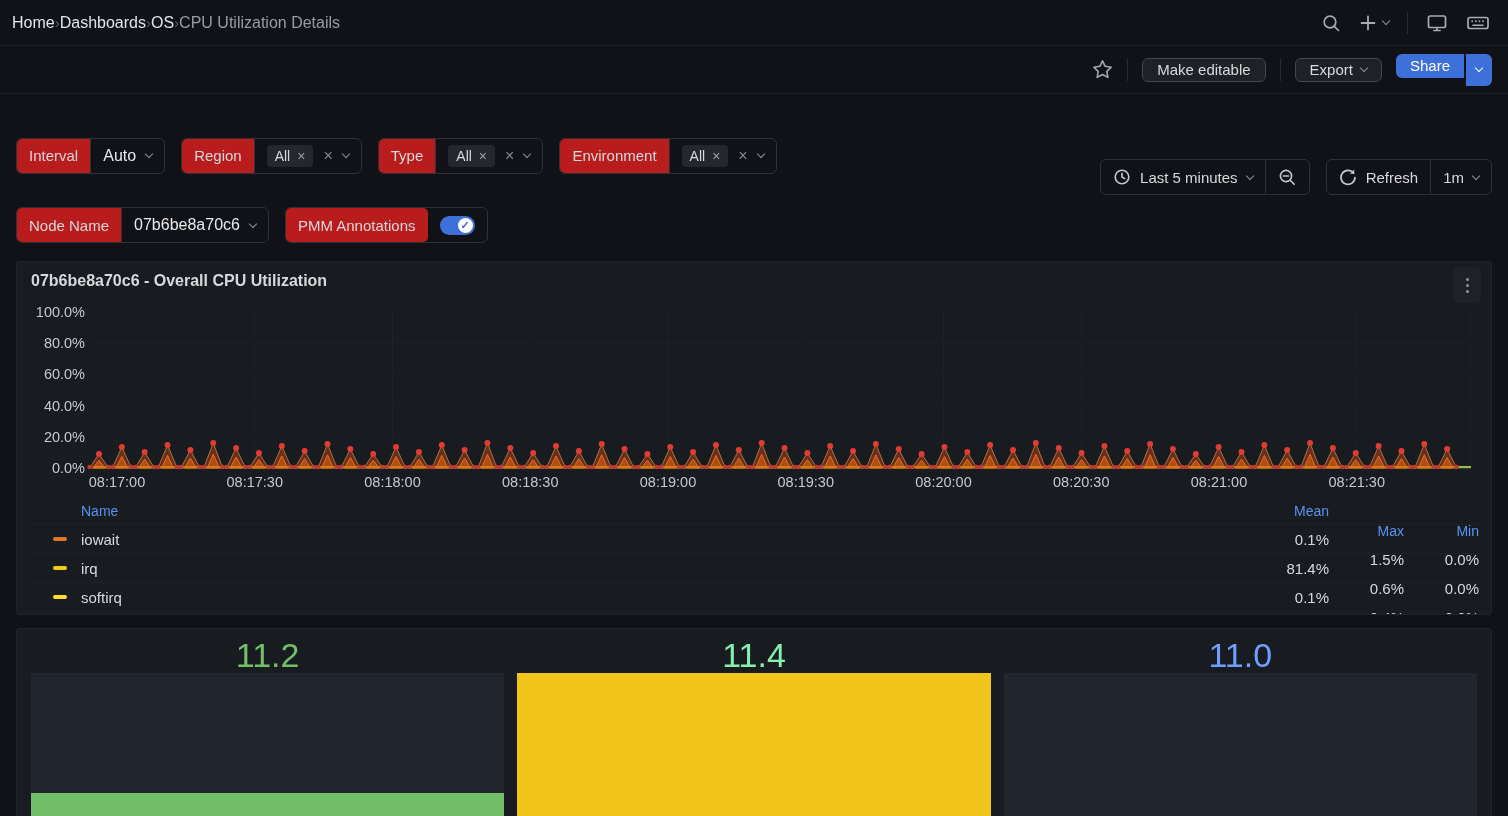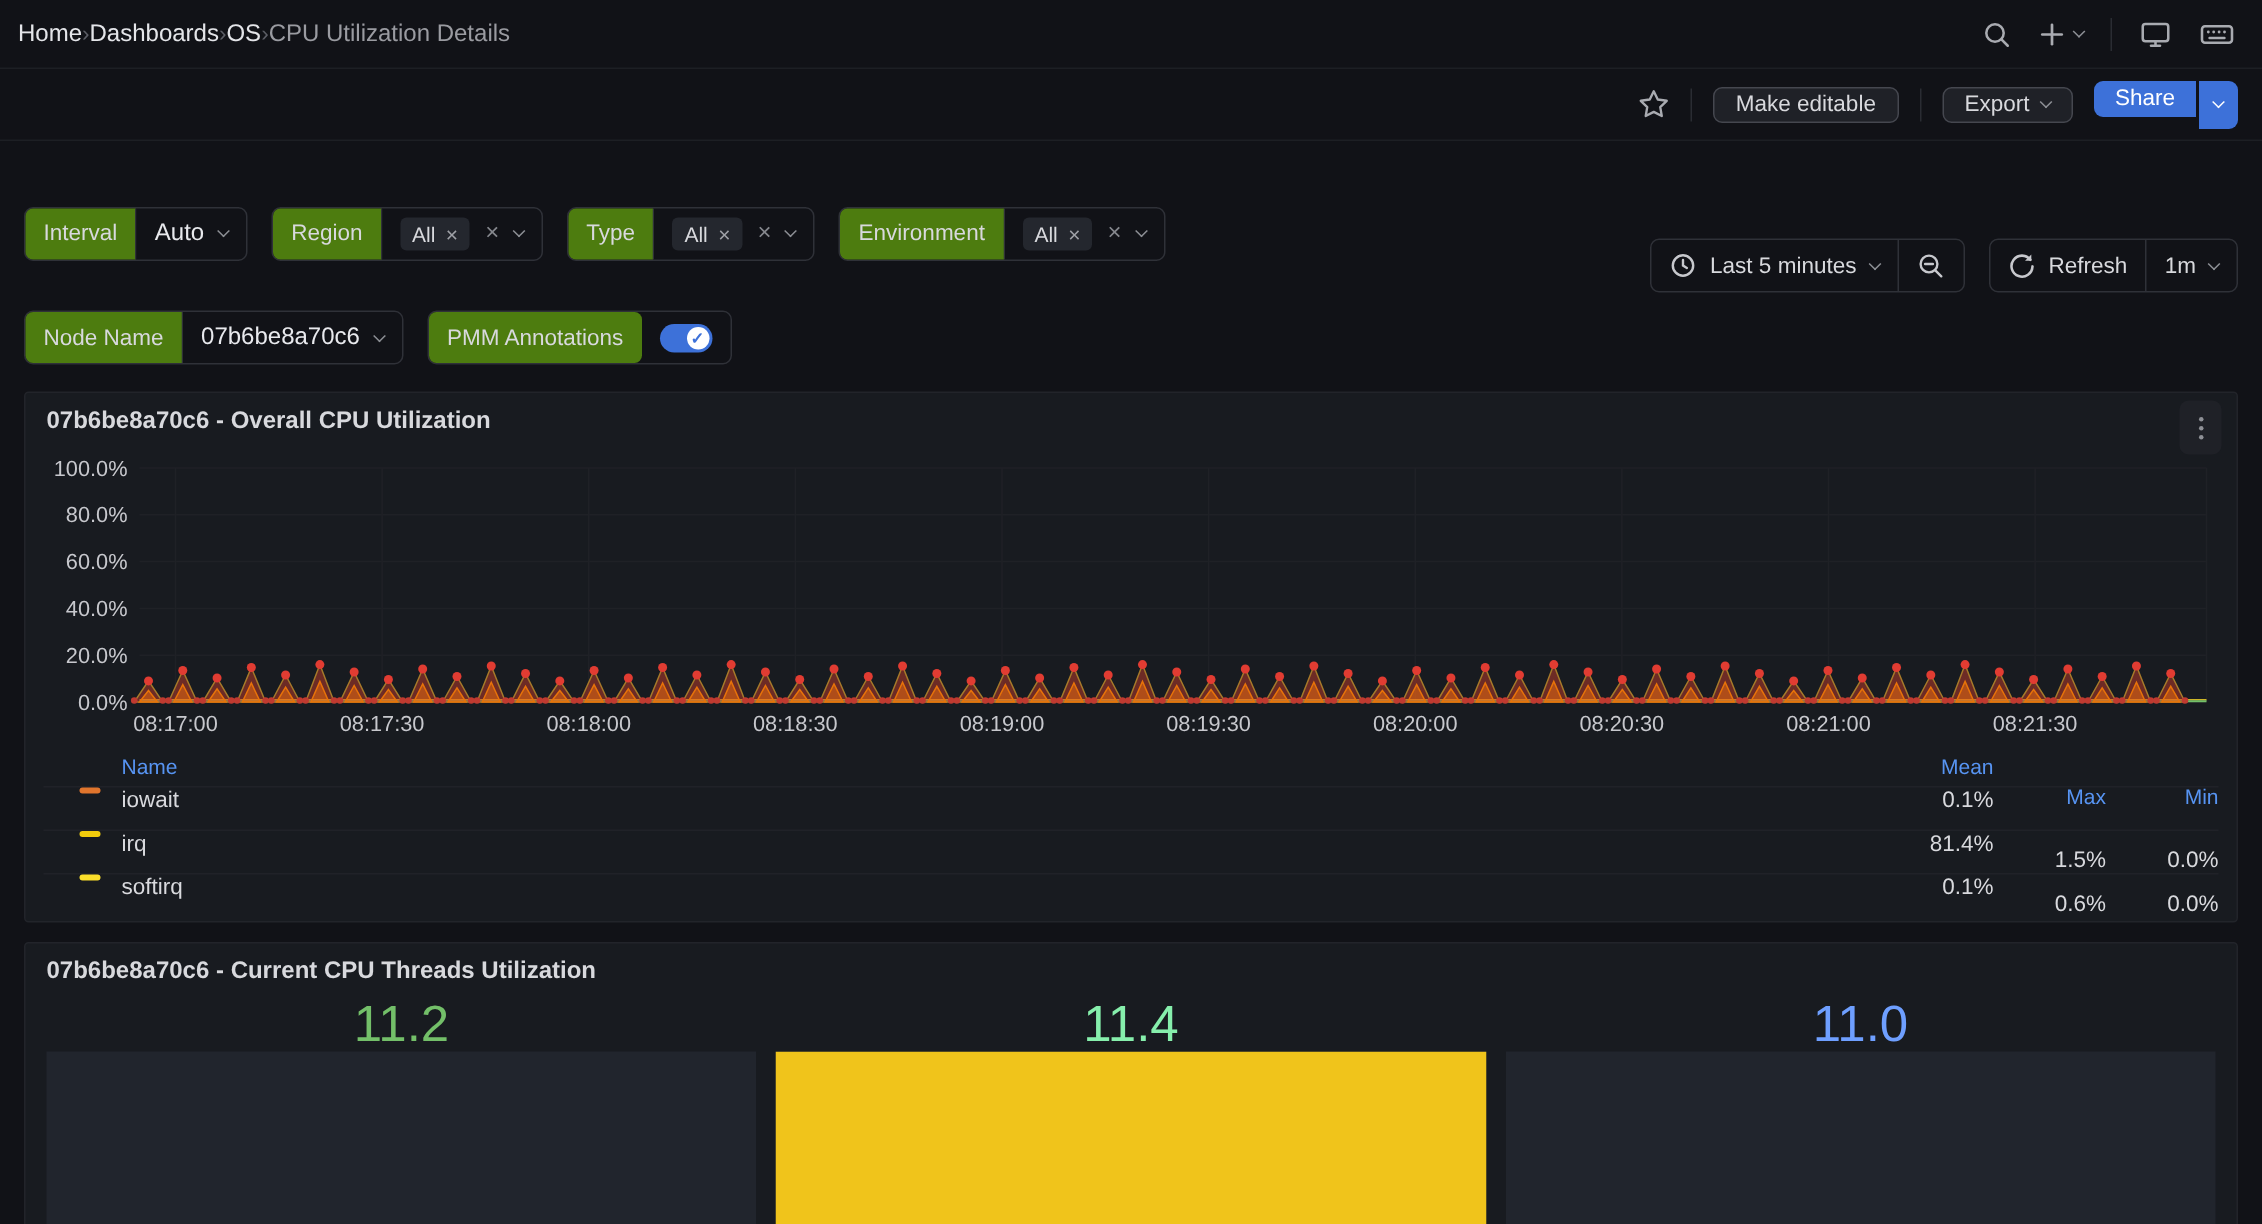--- a/index.html
+++ b/index.html
@@ -37,21 +37,21 @@
     border:none; border-radius:0 6px 6px 0; display:inline-flex; align-items:center;
     justify-content:center; cursor:pointer; }
 
   
   main { padding:0 16px; }
   .filters-row { display:flex; align-items:center; gap:16px; }
   .row1 { margin-top:22px; }
   .row2 { margin-top:12px; }
   .vgroup { display:inline-flex; align-items:stretch; height:36px;
     border:1px solid #2F3138; border-radius:6px; background:#111217; }
-  .vlabel { display:flex; align-items:center; padding:0 12px; background:#4d7c0f;
+  .vlabel { display:flex; align-items:center; padding:0 12px; background:#b91c1c;
     border-right:1px solid #2F3138; border-radius:5px 0 0 5px; color:#D8D9DD; font-size:15px; }
   .vvalue { display:flex; align-items:center; gap:10px; padding:0 12px; cursor:pointer; }
   .vvalue .val { color:#E8E9ED; font-size:16px; }
   .chip { display:inline-flex; align-items:center; gap:7px; background:#24272E;
     border-radius:4px; padding:3px 8px; font-size:14px; color:#D8D9DD; cursor:pointer; }
   .x-glyph { color:#9FA1A7; font-size:14px; line-height:1; cursor:pointer; }
   .clear-x { color:#85878D; font-size:16px; cursor:pointer; }
   .time-controls { margin-left:auto; display:flex; align-items:center; gap:16px;margin-top:43px; }
   .seg-group { display:inline-flex; align-items:stretch; height:36px;
     border:1px solid #2F3138; border-radius:6px; }
@@ -77,21 +77,21 @@
   .chart-wrap { padding:0 12px; }
   .chart-wrap svg { display:block; }
 
   
   .legend { padding:0 12px; }
   .legend-head { display:flex; align-items:center; height:26px; font-size:14px;
     font-weight:500; color:#5794F2; }
   .legend-head .h-name { flex:1; padding-left:52px; cursor:pointer; }
   .col-num { width:75px; text-align:right; cursor:pointer;margin-top:40px; }
   .col-mean { width:90px; text-align:right; cursor:pointer; }
-  .legend-row { display:flex; align-items:flex-start; height:29px; font-size:15px;
+  .legend-row { display:flex; align-items:center; height:29px; font-size:15px;
     border-top:1px solid #202228; }
   .legend-row .swatch { width:14px; height:4px; border-radius:2px; margin:0 14px 0 24px; }
   .legend-row .s-name { flex:1; color:#D8D9DD; cursor:pointer; }
   .legend-row .col-num, .legend-row .col-mean { color:#D8D9DD; }
 
   
   .gauges { display:flex; gap:13px; padding:0 14px; margin-top:8px; }
   .gauge-col { flex:1; display:flex; flex-direction:column; }
   .gauge-value { height:36px; display:flex; align-items:center; justify-content:center;
     font-size:34px; font-weight:400; }
@@ -634,21 +634,20 @@
             <span class="s-name">softirq</span>
             <span class="col-mean">0.1%</span>
             <span class="col-num">0.4%</span>
             <span class="col-num">0.0%</span>
           </div>
         </div>
     </div>
   </section>
 
   <section class="panel panel2">
-    <div class="panel-title">07b6be8a70c6 - Current CPU Threads Utilization</div>
     <div class="gauges" id="gauges">
         <div class="gauge-col">
           <div class="gauge-value" style="color: rgb(115, 191, 105);">11.2</div>
           <div class="gauge-track">
             <div class="gauge-fill" style="top: 120px; background: rgb(115, 191, 105);"></div>
           </div>
         </div>
         <div class="gauge-col">
           <div class="gauge-value" style="color: #86efac;">11.4</div>
           <div class="gauge-track">

